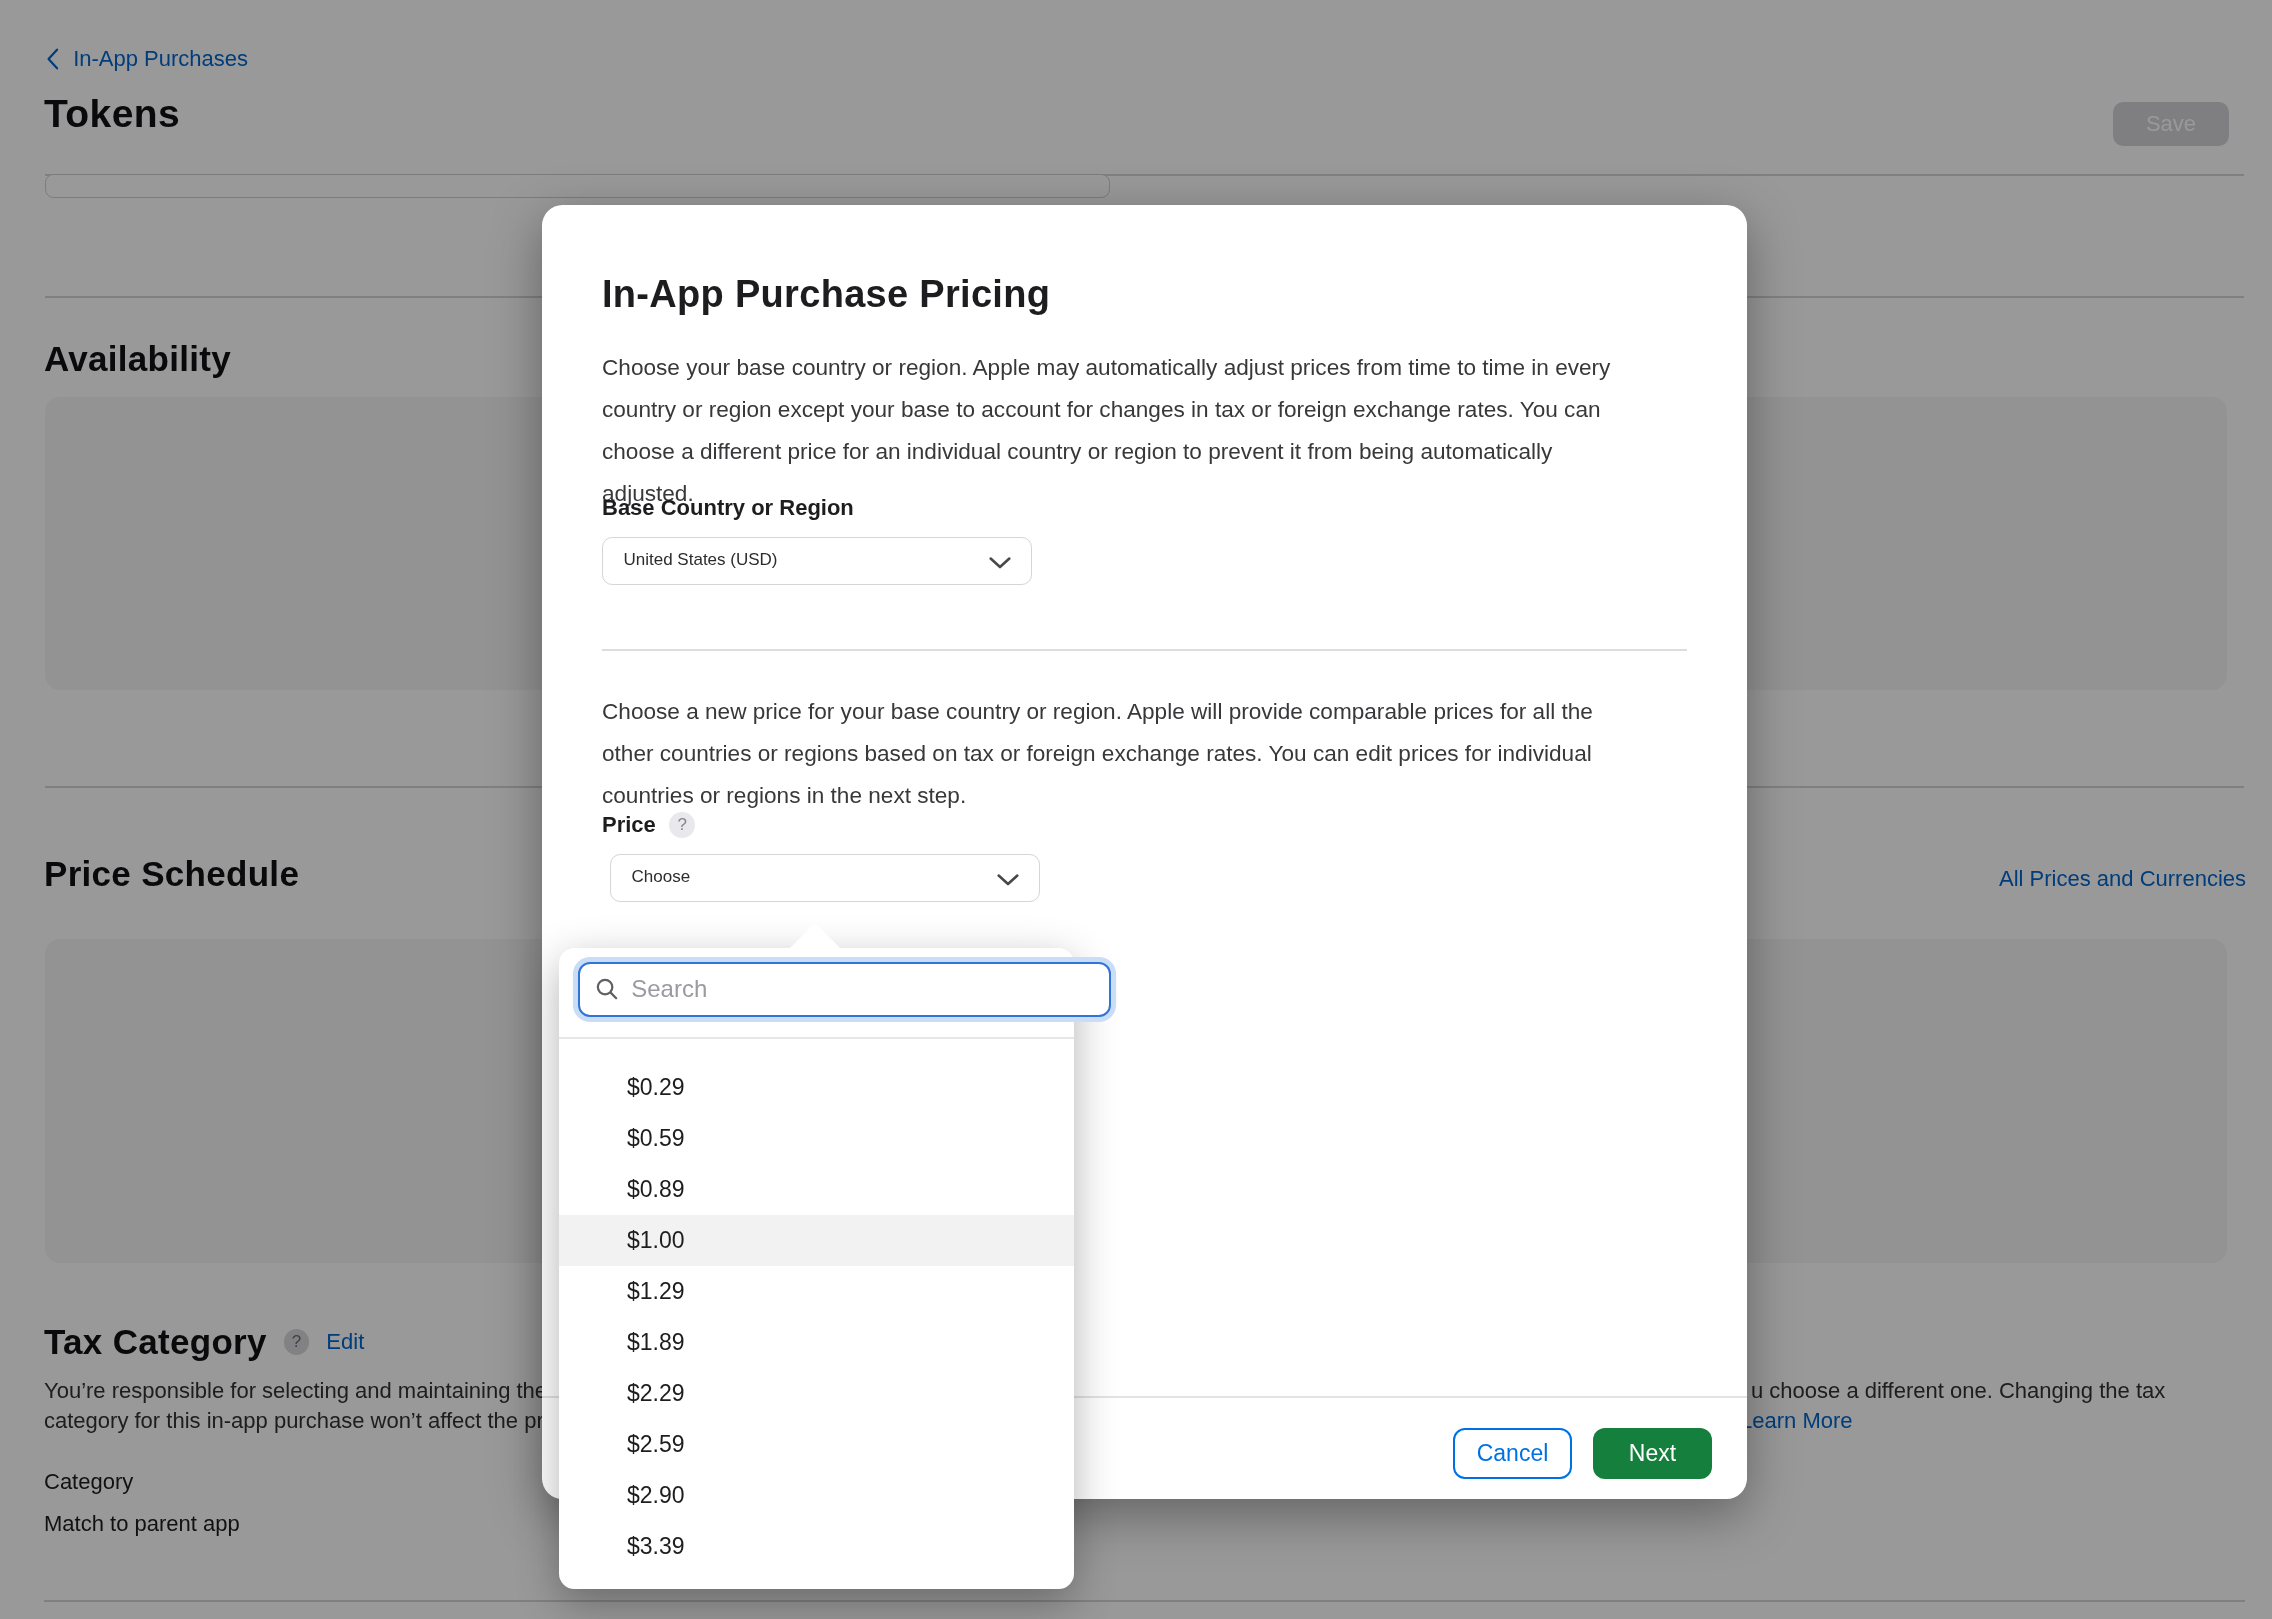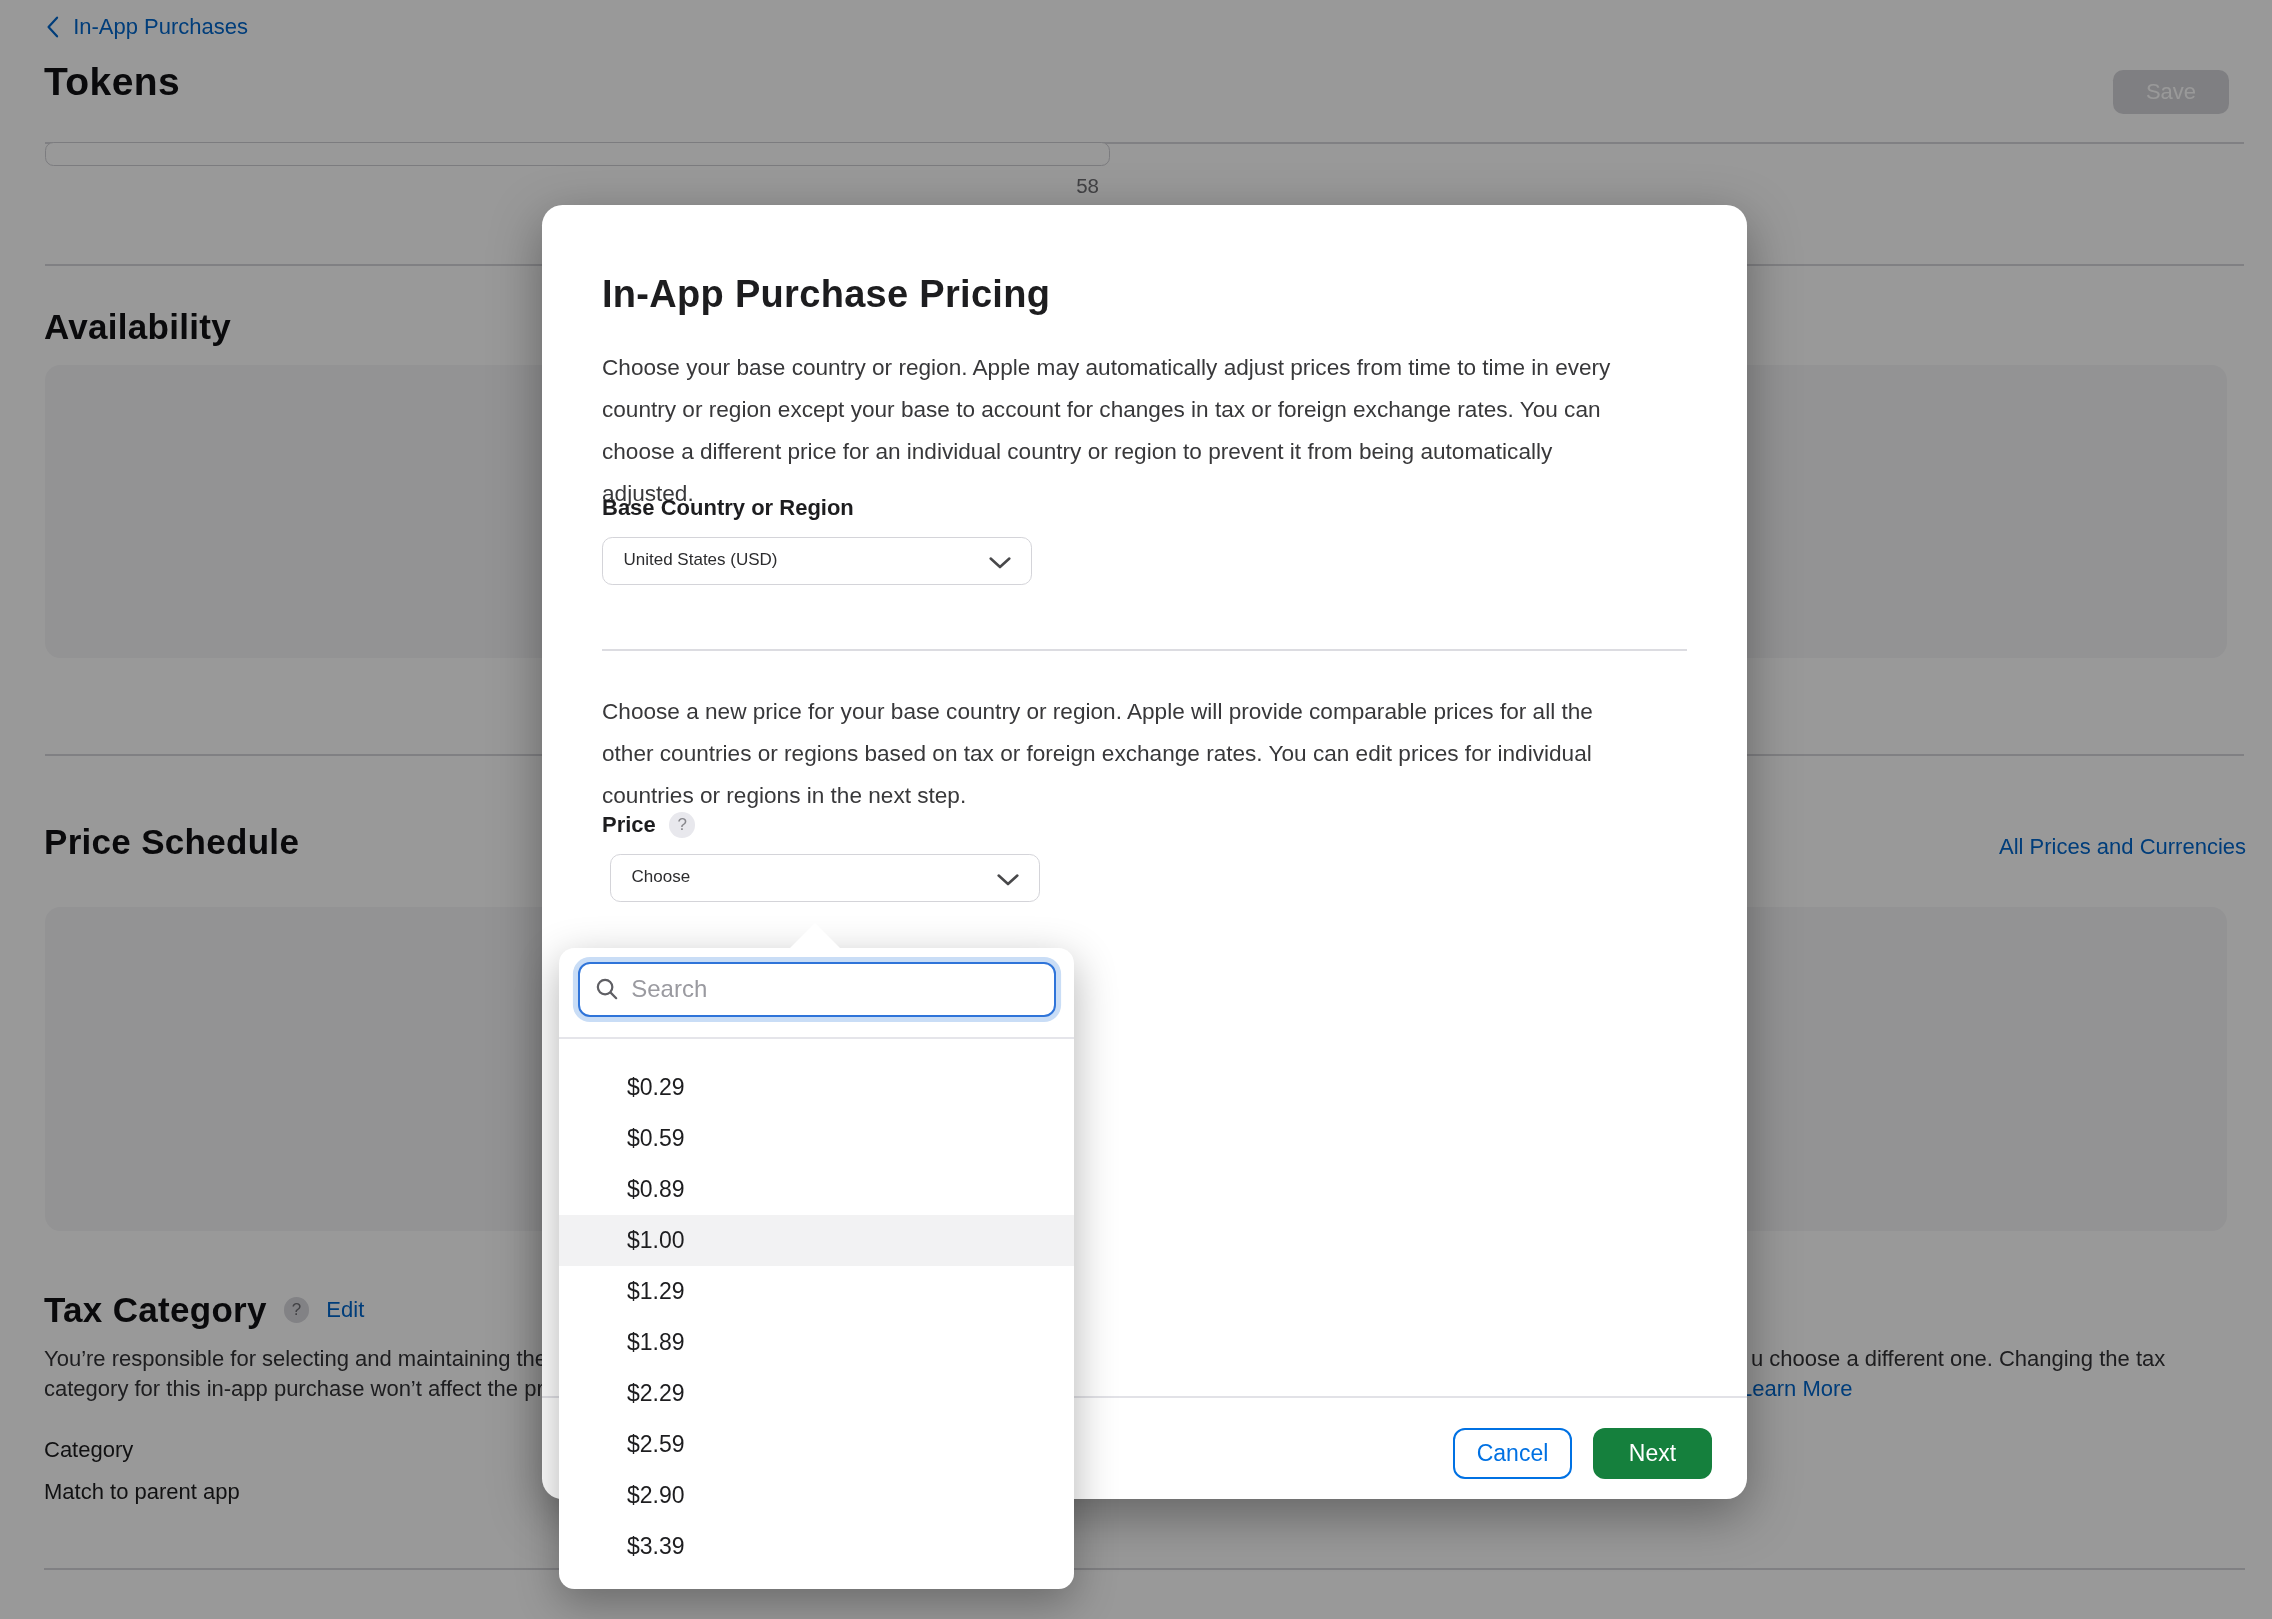--- a/index.html
+++ b/index.html
@@ -7,21 +7,21 @@
   body {
     position: relative;
     overflow: hidden;
     background: #ffffff;
     font-family: "Liberation Sans", sans-serif;
     color: #1d1d1f;
   }
   .abs { position: absolute; }
 
   
-  #page { position: absolute; inset: 0; z-index: 1; }
+  #page { position: absolute; inset: 0; z-index: 1; margin-top: 32px; }
 
   .breadcrumb { left: 46px; top: 13.6px; display: flex; align-items: center; gap: 13.6px;
     color: #0066cc; font-size: 22px; cursor: pointer; }
   .page-title { left: 44px; top: 60px; font-size: 39px; font-weight: 700; color: #111114; letter-spacing: 0.4px; }
 
   .save-btn { left: 2113px; top: 70px; width: 116px; height: 44px; border-radius: 10.2px;
     background: #d4d4d9; color: #ffffff; font-size: 22px; display: flex; align-items: center;
     justify-content: center; border: none; }
 
   .hline { background: #d6d6db; height: 1.7px; }
@@ -91,21 +91,21 @@
     background: #15803d; border: none; color: #ffffff; font-size: 23px;
     display: flex; align-items: center; justify-content: center; }
 
   
   #popup { position: absolute; left: 559px; top: 948px; width: 515px; height: 641px;
     background: #ffffff; border-radius: 15.4px; z-index: 4;
     box-shadow: 0 13.6px 43px rgba(0,0,0,0.30); }
   .popup-caret { position: absolute; left: 230px; top: -25px; width: 0; height: 0;
     border-left: 26.4px solid transparent; border-right: 26.4px solid transparent;
     border-bottom: 26.4px solid #ffffff; }
-  .search-box { position: absolute; left: 19px; top: 13.6px; width: 478px; height: 55px;
+  .search-box { position: absolute; left: 19px; top: 13.6px; width: 533px; height: 55px;
     border: 2.6px solid #2f74d9; border-radius: 12px; background: #fff;
     box-shadow: 0 0 0 5.1px #c9ddf6; display: flex; align-items: center; gap: 12px;
     padding: 0 13.6px; cursor: text; }
   .search-placeholder { font-size: 24px; color: #9a9aa0; }
   .popup-divider { position: absolute; left: 0; top: 89px; width: 515px; height: 1.7px; background: #e5e5ea; }
   .price-list { position: absolute; left: 0; top: 90px; right: 0; bottom: 0; padding-top: 24px; }
   .price-row { height: 51px; line-height: 51px; padding-left: 68px; font-size: 23px;
     color: #1d1d1f; cursor: pointer; }
   .price-row.highlighted { background: #f2f2f3; }
 </style>

